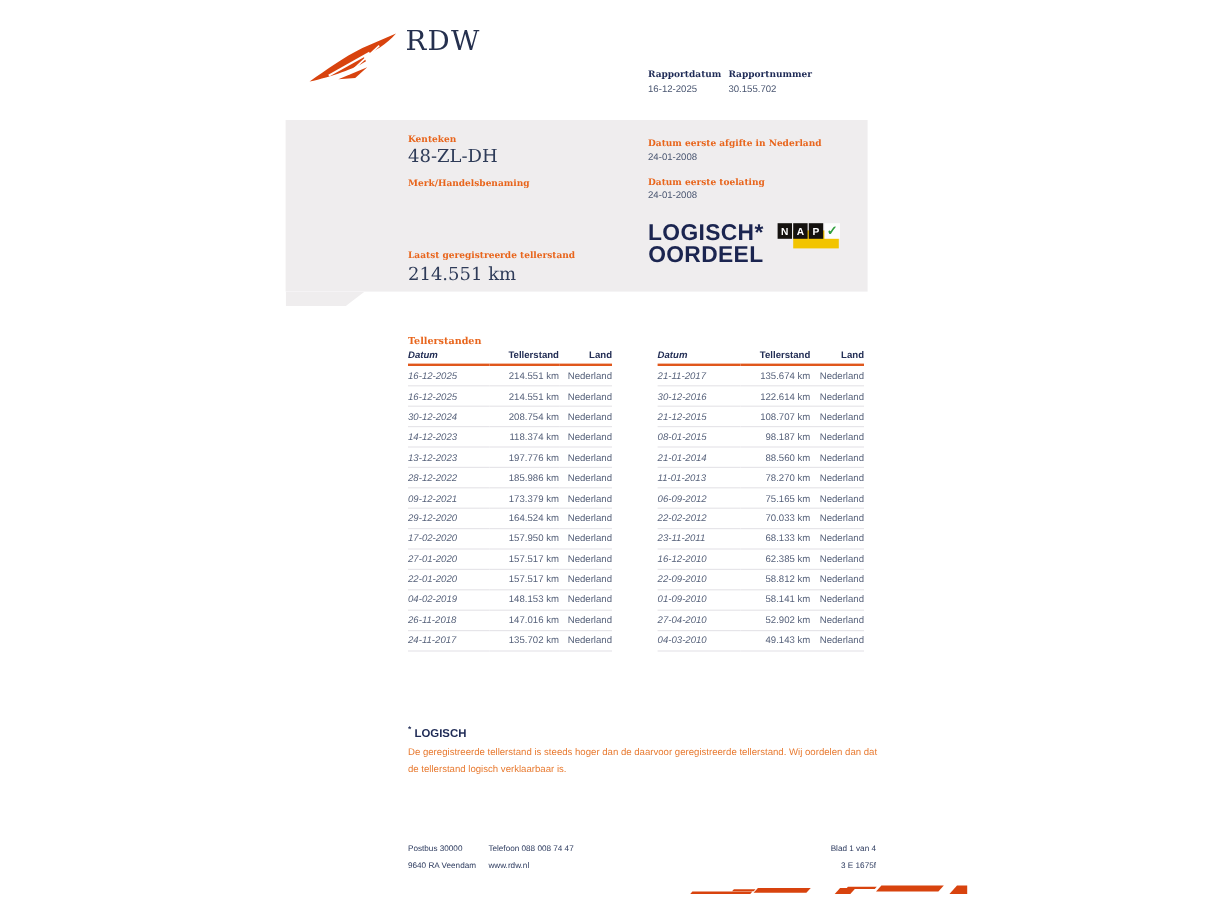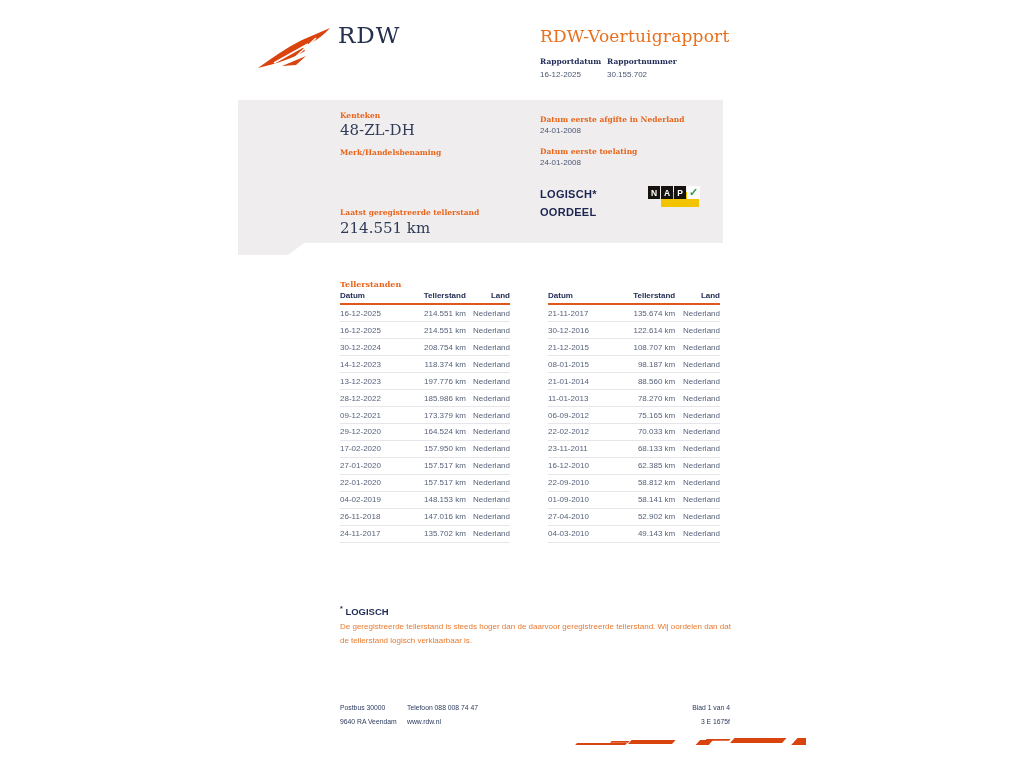--- a/index.html
+++ b/index.html
@@ -32,39 +32,39 @@
   .lbl-merk { left:340px; top:148px; }
   .val-merk { left:340px; top:158px; width:155px; line-height:19px; }
   .lbl-teller { left:340px; top:208px; }
   .val-teller { left:340px; top:219px; }
 
   .lbl-afgifte { left:540px; top:115px; }
   .val-afgifte { left:540px; top:126px; }
   .lbl-toelating { left:540px; top:147px; }
   .val-toelating { left:540px; top:158px; }
 
-  .judgement { left:540px; top:186px; font-weight:bold; font-size:11px; line-height:17.5px; color:#1b2550; letter-spacing:0.3px; }
+  .judgement { left:540px; top:186px; font-weight:bold; font-size:19px; line-height:17.5px; color:#1b2550; letter-spacing:0.3px;text-align:center; }
 
   
   .nap { left:648px; top:186px; width:54px; height:24px; }
   .nap-shadow { position:absolute; left:13px; top:6px; width:38px; height:15px; background:#f2c400; }
   .nap-row { position:absolute; left:0; top:0; display:flex; }
   .nap-box { width:12px; height:13px; background:#15120f; color:#fff; font-weight:bold; font-size:8.5px;
              display:flex; align-items:center; justify-content:center; margin-right:1px; }
   .nap-check { width:13px; height:13px; background:#fdfdfd; color:#2f9e3c; font-weight:bold; font-size:11px;
                display:flex; align-items:center; justify-content:center; }
 
   
   .tellerstanden-heading { left:340px; top:279px; font-size:8px; }
   table { border-collapse:collapse; table-layout:fixed; }
   .tbl-1 { left:340px; top:291px; width:170px; }
   .tbl-2 { left:548px; top:291px; width:172px; }
   th { font-size:8px; font-weight:bold; color:#232e55; padding:0 0 3px 0; border-bottom:2px solid #e0571c; }
   td { font-size:8px; color:#57627b; padding:3.6px 0 3.4px 0; border-bottom:1px solid #e6e5e9; }
-  .c0 { text-align:left; width:40%; }
+  .c0 { text-align:left; width:40%;font-style:italic; }
   .c1 { text-align:right; width:34%; }
   .c2 { text-align:right; width:26%; }
 
   
   .footnote-title { left:340px; top:605px; font-weight:bold; font-size:9.5px; color:#1f2b56; }
   .footnote-title sup { font-size:7px; }
   .footnote-text { left:340px; top:620px; width:392px; font-size:8px; line-height:13.8px; color:#e87a30; }
 
   
   .footer-col { font-size:6.8px; color:#2c3a5e; line-height:13.5px; }
@@ -81,21 +81,20 @@
 <div class="page">
 
   <svg class="abs logo-mark" viewBox="0 0 76 50">
     <path fill="#d8430e" d="M2 46 C16 36 30 26 46 18 L74 6 C66 15 56 21 47 25 L49 29 C40 35 20 42 2 46 Z"></path>
     <path fill="#d8430e" d="M26 44 L50 34 L40 43 Z"></path>
     <path stroke="#ffffff" stroke-width="1.8" fill="none" d="M18 41 L52 22"></path>
     <path stroke="#ffffff" stroke-width="1.4" fill="none" d="M34 40 L60 16"></path>
   </svg>
   <div class="abs wordmark">RDW</div>
 
-  <div class="abs report-title">RDW-Voertuigrapport</div>
   <div class="abs rep-field-1">
     <div class="rep-label">Rapportdatum</div>
     <div class="rep-value">16-12-2025</div>
   </div>
   <div class="abs rep-field-2">
     <div class="rep-label">Rapportnummer</div>
     <div class="rep-value">30.155.702</div>
   </div>
 
   <div class="abs panel"></div>

